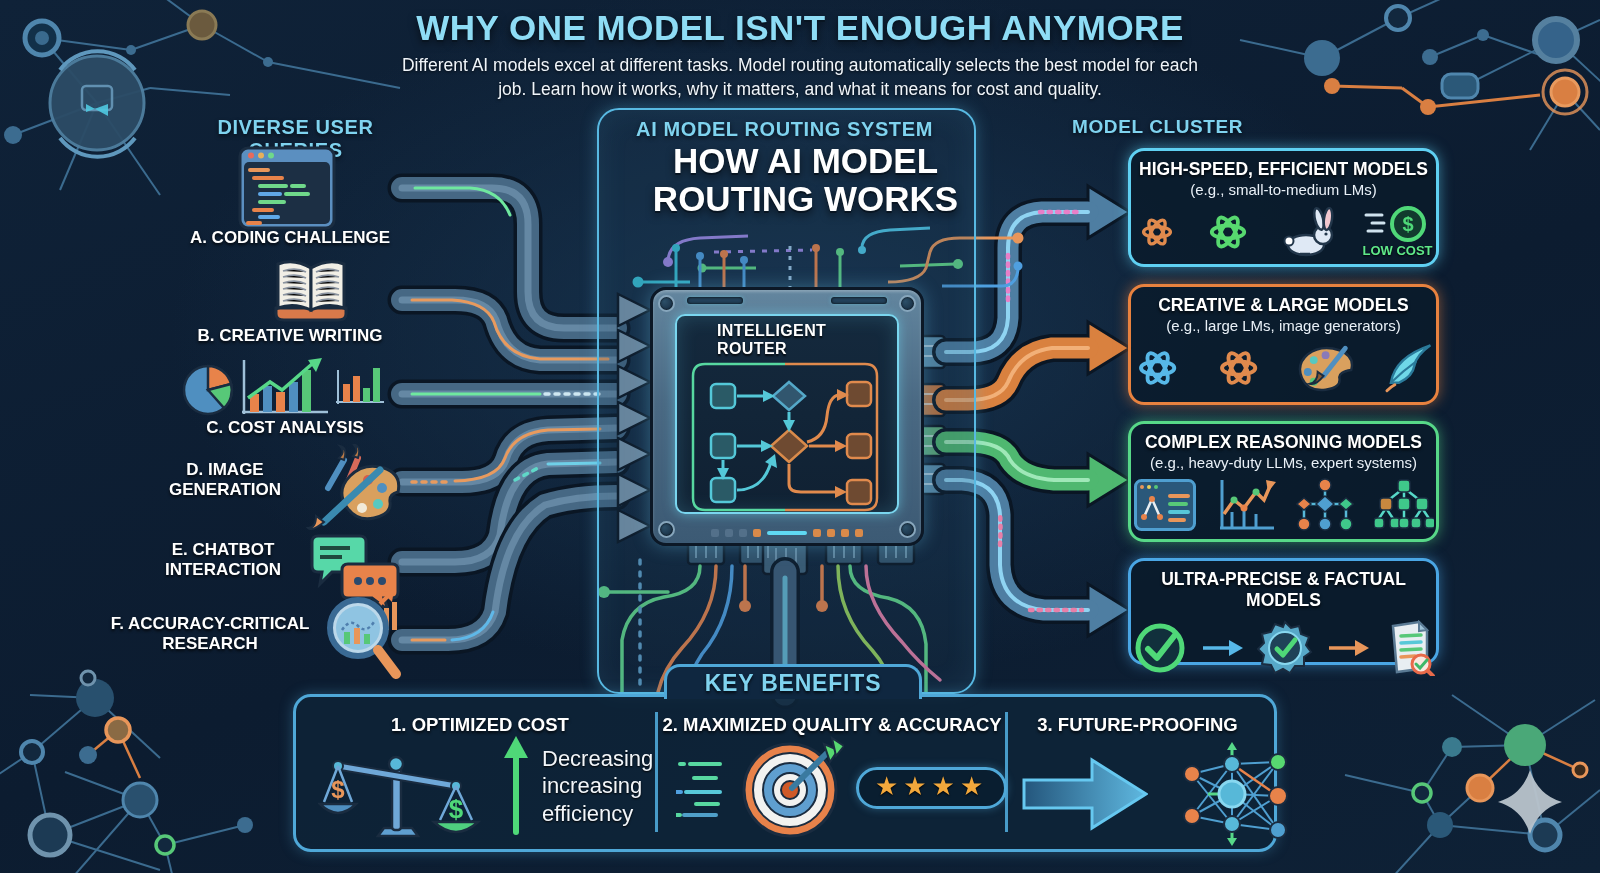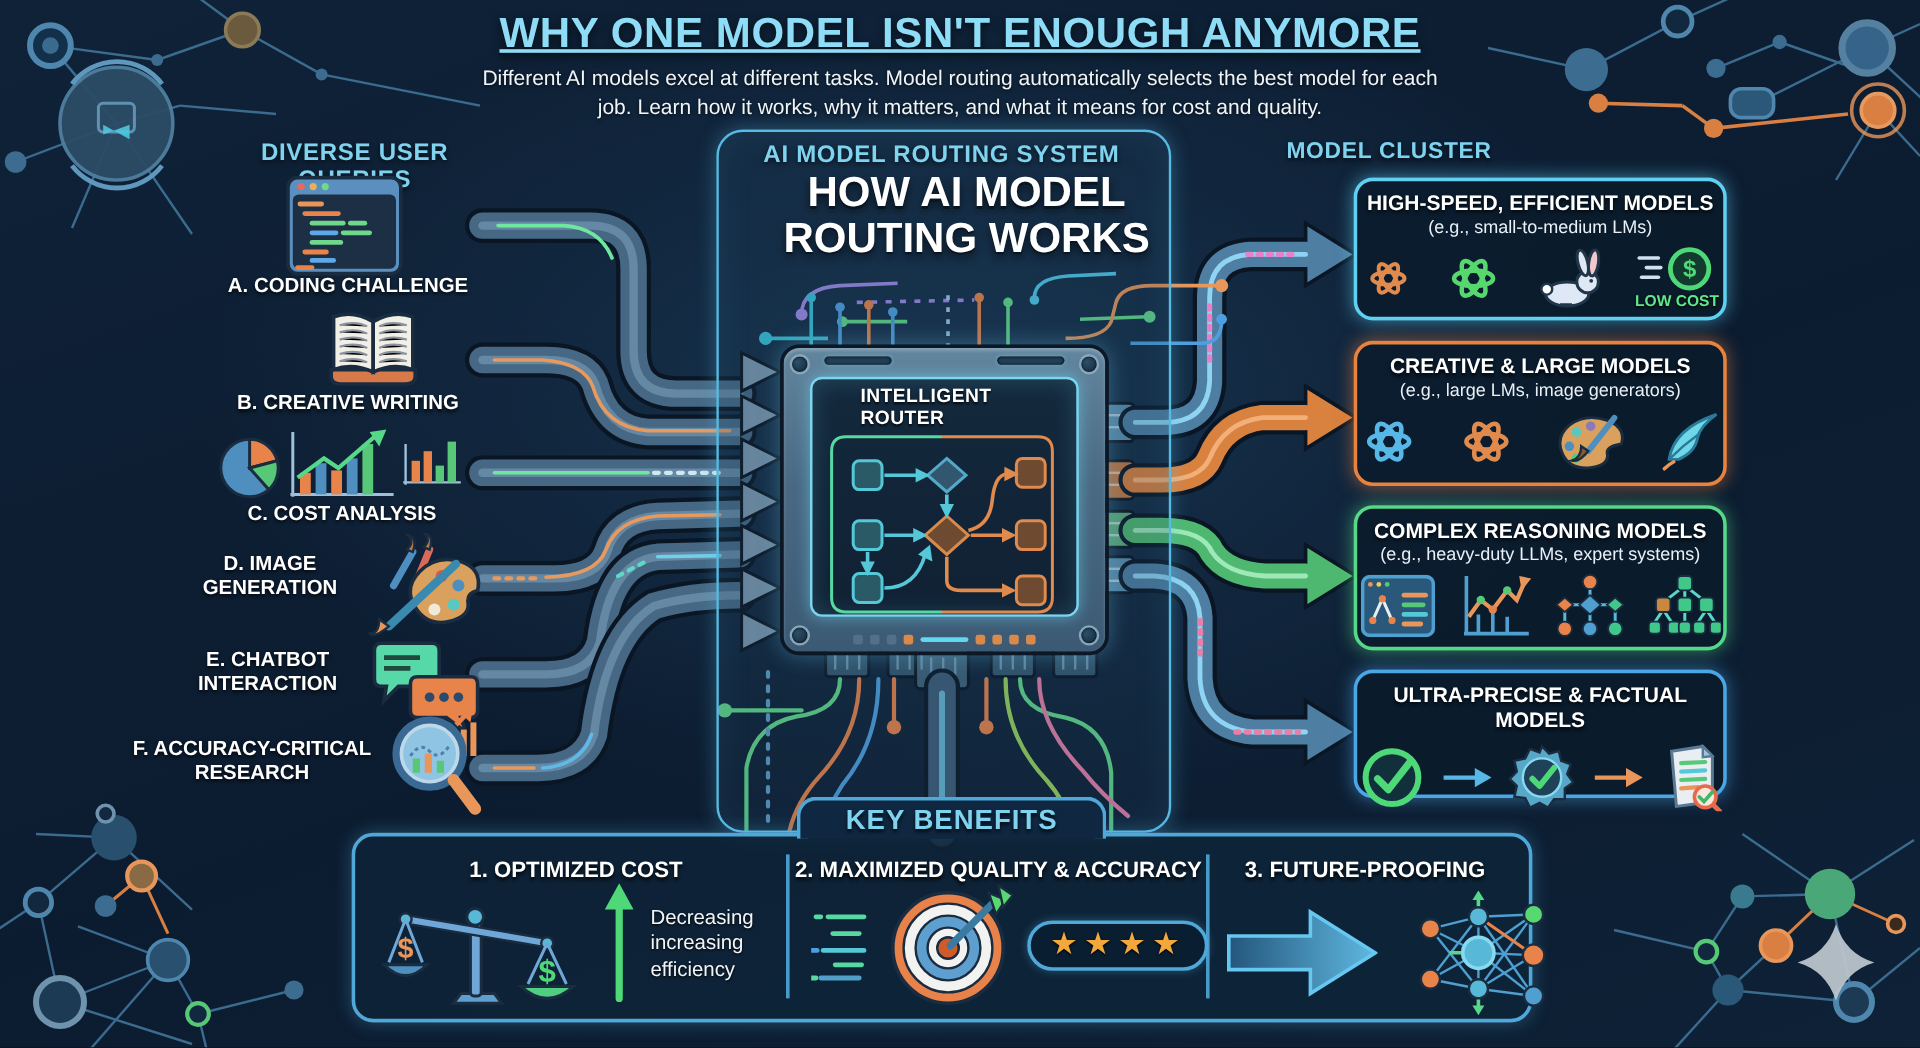--- a/index.html
+++ b/index.html
@@ -12,21 +12,20 @@
   }
   .abs{position:absolute;}
   svg{display:block;}
   .bg-svg{position:absolute;left:0;top:0;z-index:1;}
 
   
   .hdr{left:0;top:8px;width:100%;text-align:center;z-index:4;}
   .hdr h1{
     margin:0;font-size:35px;font-weight:bold;letter-spacing:.5px;color:#8edcf5;
     text-shadow:0 2px 0 #081522, 0 3px 8px rgba(0,0,0,.6);
-    text-decoration:underline;
   }
   .hdr .sub{margin:6px auto 0;font-size:17.5px;line-height:1.35;color:#f0f5fa;max-width:800px;
     text-shadow:0 1px 3px rgba(0,0,0,.7);}
 
   
   .kicker{font-weight:bold;color:#7fd3ef;letter-spacing:.6px;text-shadow:0 2px 4px rgba(0,0,0,.6);}
 
   
   .q-head{left:183px;top:116px;width:225px;font-size:20px;text-align:center;z-index:4;}
   .q-label{z-index:4;font-weight:bold;font-size:17px;line-height:1.18;color:#fff;text-align:center;
@@ -83,21 +82,21 @@
     box-shadow:0 0 14px rgba(79,168,216,.35);}
   .benefits-tab{left:664px;top:664px;width:252px;height:32px;z-index:3;
     border:3px solid #4fa8d8;border-bottom:none;border-radius:16px 16px 0 0;
     background:#0f2740;text-align:center;}
   .benefits-tab span{font-size:23px;font-weight:bold;color:#7fd3ef;letter-spacing:.8px;
     line-height:32px;text-shadow:0 2px 3px rgba(0,0,0,.7);}
   .divider{position:absolute;top:712px;width:2.5px;height:120px;background:#4fa8d8;z-index:4;opacity:.9;}
   .b-label{position:absolute;z-index:4;font-size:18.5px;font-weight:bold;color:#fff;text-align:center;
     text-shadow:0 2px 3px rgba(0,0,0,.8);margin-top:11px;}
   .b-content{position:absolute;z-index:4;display:flex;align-items:center;}
-  .captions{display:flex;flex-direction:column;font-size:17px;color:#f2f6fa;line-height:1.25;
+  .captions{display:flex;flex-direction:column;font-size:22px;color:#f2f6fa;line-height:1.25;
     text-shadow:0 1px 2px #000;}
   .stars-pill{border:3px solid #4fa8d8;border-radius:999px;background:rgba(8,28,46,.7);
     padding:1px 16px 4px;box-shadow:0 0 8px rgba(79,168,216,.4);}
   .stars-pill span{color:#f2a83c;font-size:26px;letter-spacing:5px;text-shadow:0 1px 2px #000;}
 </style>
 </head>
 <body>
 
 <div class="canvas">
 

